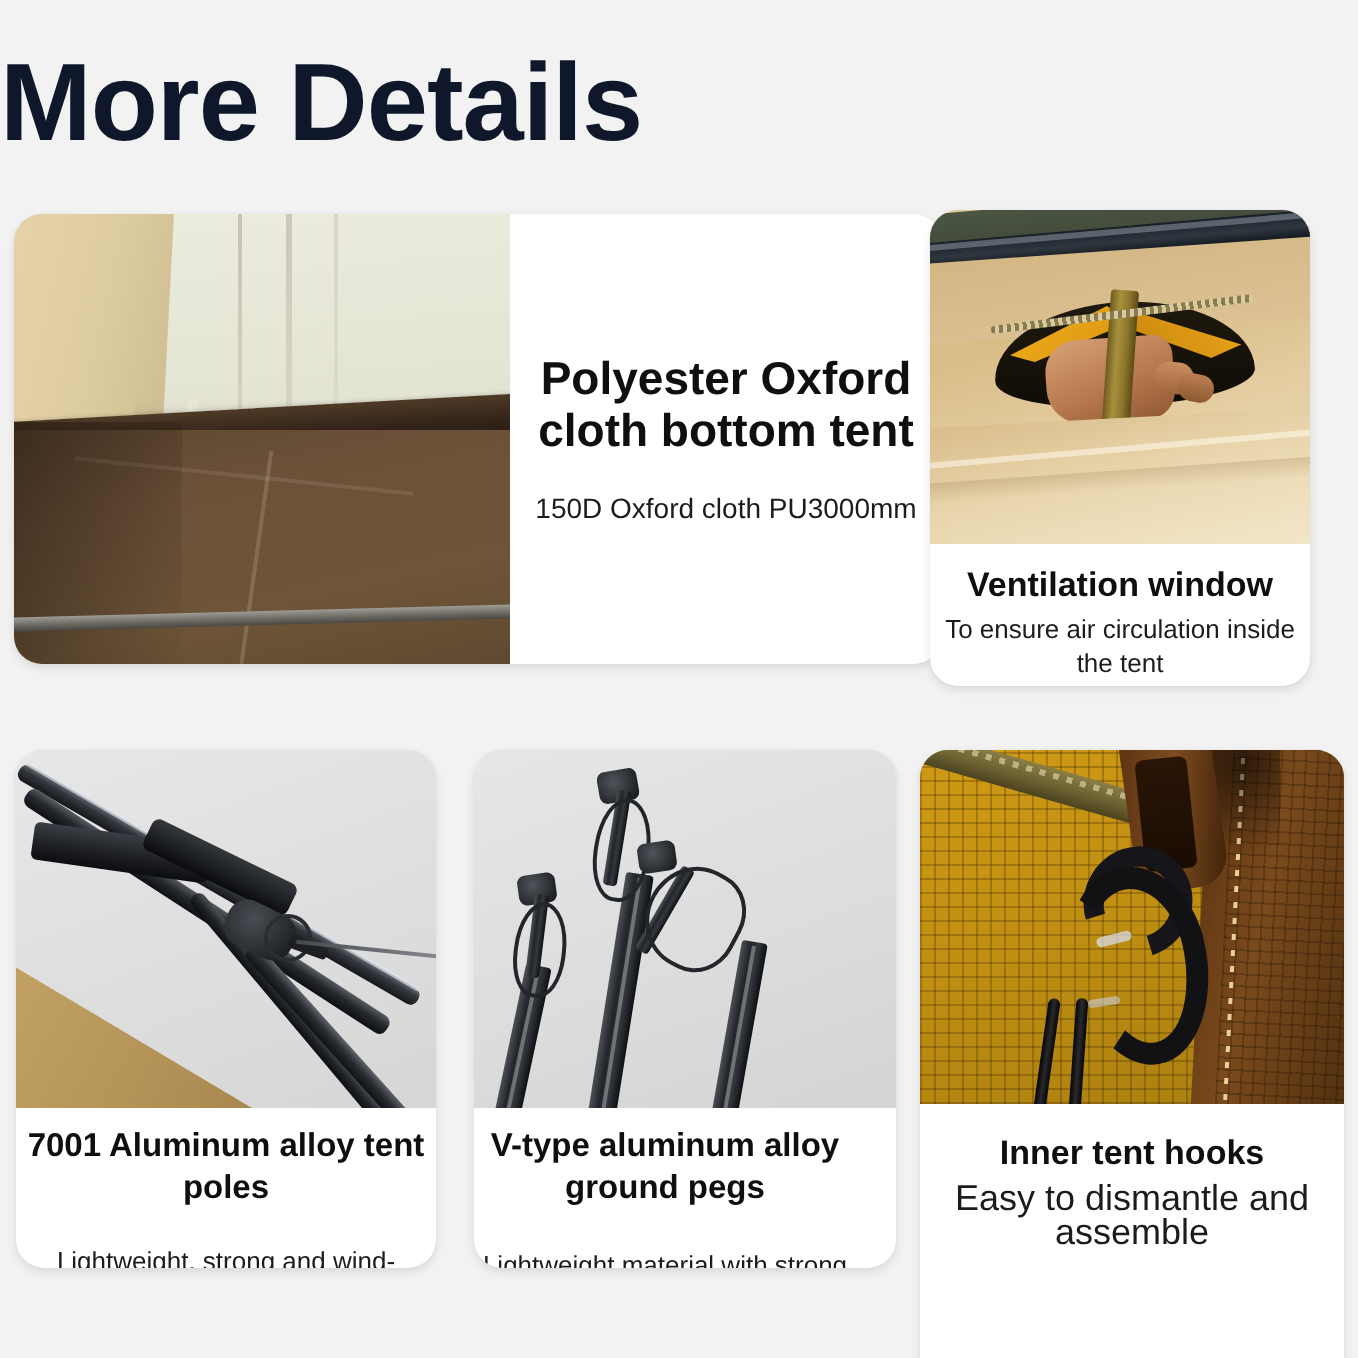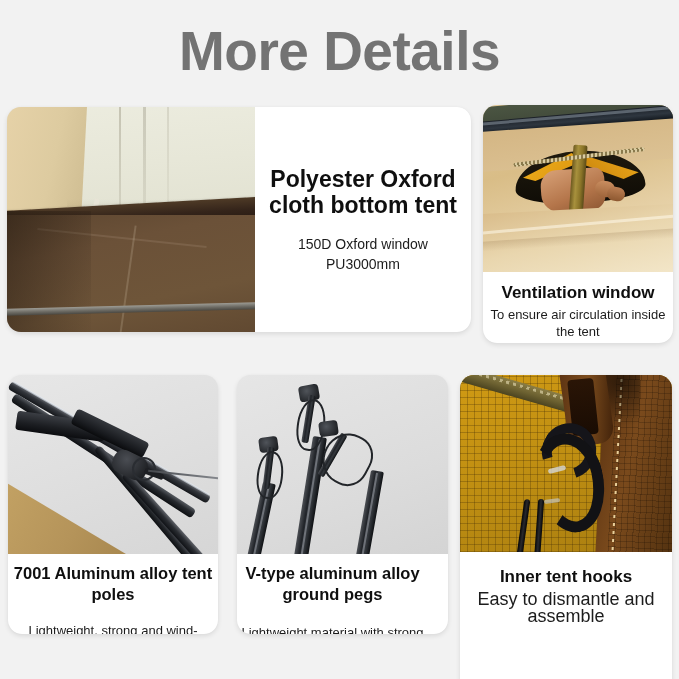--- a/index.html
+++ b/index.html
@@ -14,26 +14,26 @@
     overflow: hidden;
     position: relative;
   }
 
   
   #page-title {
     position: absolute;
     left: 0;
     top: 18px;
     width: 679px;
-    text-align: center;
+    text-align: left;
     font-size: 55px;
     line-height: 66px;
     font-weight: 700;
     letter-spacing: -0.5px;
-    color: #737373;
+    color: #0f172a;
   }
 
   
   .card {
     position: absolute;
     background: #ffffff;
     border-radius: 14px;
     overflow: hidden;
     box-shadow: 0 2px 5px rgba(0,0,0,0.10), 0 0 1px rgba(0,0,0,0.06);
   }
@@ -132,21 +132,21 @@
     background: #e8e4d6; transform: rotate(12deg);
     border-radius: 1px;
   }
   .tb-strap2 {
     left: 96px; top: 98px; width: 4px; height: 14px;
     background: #d9d4c4; transform: rotate(-18deg);
   }
 
   
   #card-ventilation {
-    left: 483px; top: 105px;
+    left: 465px; top: 105px;
     width: 190px; height: 238px;
   }
   #card-ventilation .photo {
     left: 0; top: 0; width: 190px; height: 167px;
   }
   #card-ventilation .caption {
     position: absolute;
     left: 0; top: 167px; width: 190px; height: 71px;
     padding-top: 10px;
   }
@@ -462,21 +462,21 @@
     <div class="tb-rim"></div>
     <div class="tb-floor"></div>
     <div class="tb-floor-fold1"></div>
     <div class="tb-floor-fold2"></div>
     <div class="tb-floor-dark"></div>
     <div class="tb-pole-bottom"></div>
   </div>
 
   <div class="caption">
     <div class="cap-title">Polyester Oxford cloth bottom tent</div>
-    <div class="cap-sub">150D Oxford window PU3000mm</div>
+    <div class="cap-sub">150D Oxford cloth PU3000mm</div>
   </div>
 </div>
 
 <div class="card" id="card-ventilation">
 
   <div class="photo">
     <div class="vt-bg"></div>
     <div class="vt-sky"></div>
     <div class="vt-rail"></div>
     <div class="vt-rail-hi"></div>

